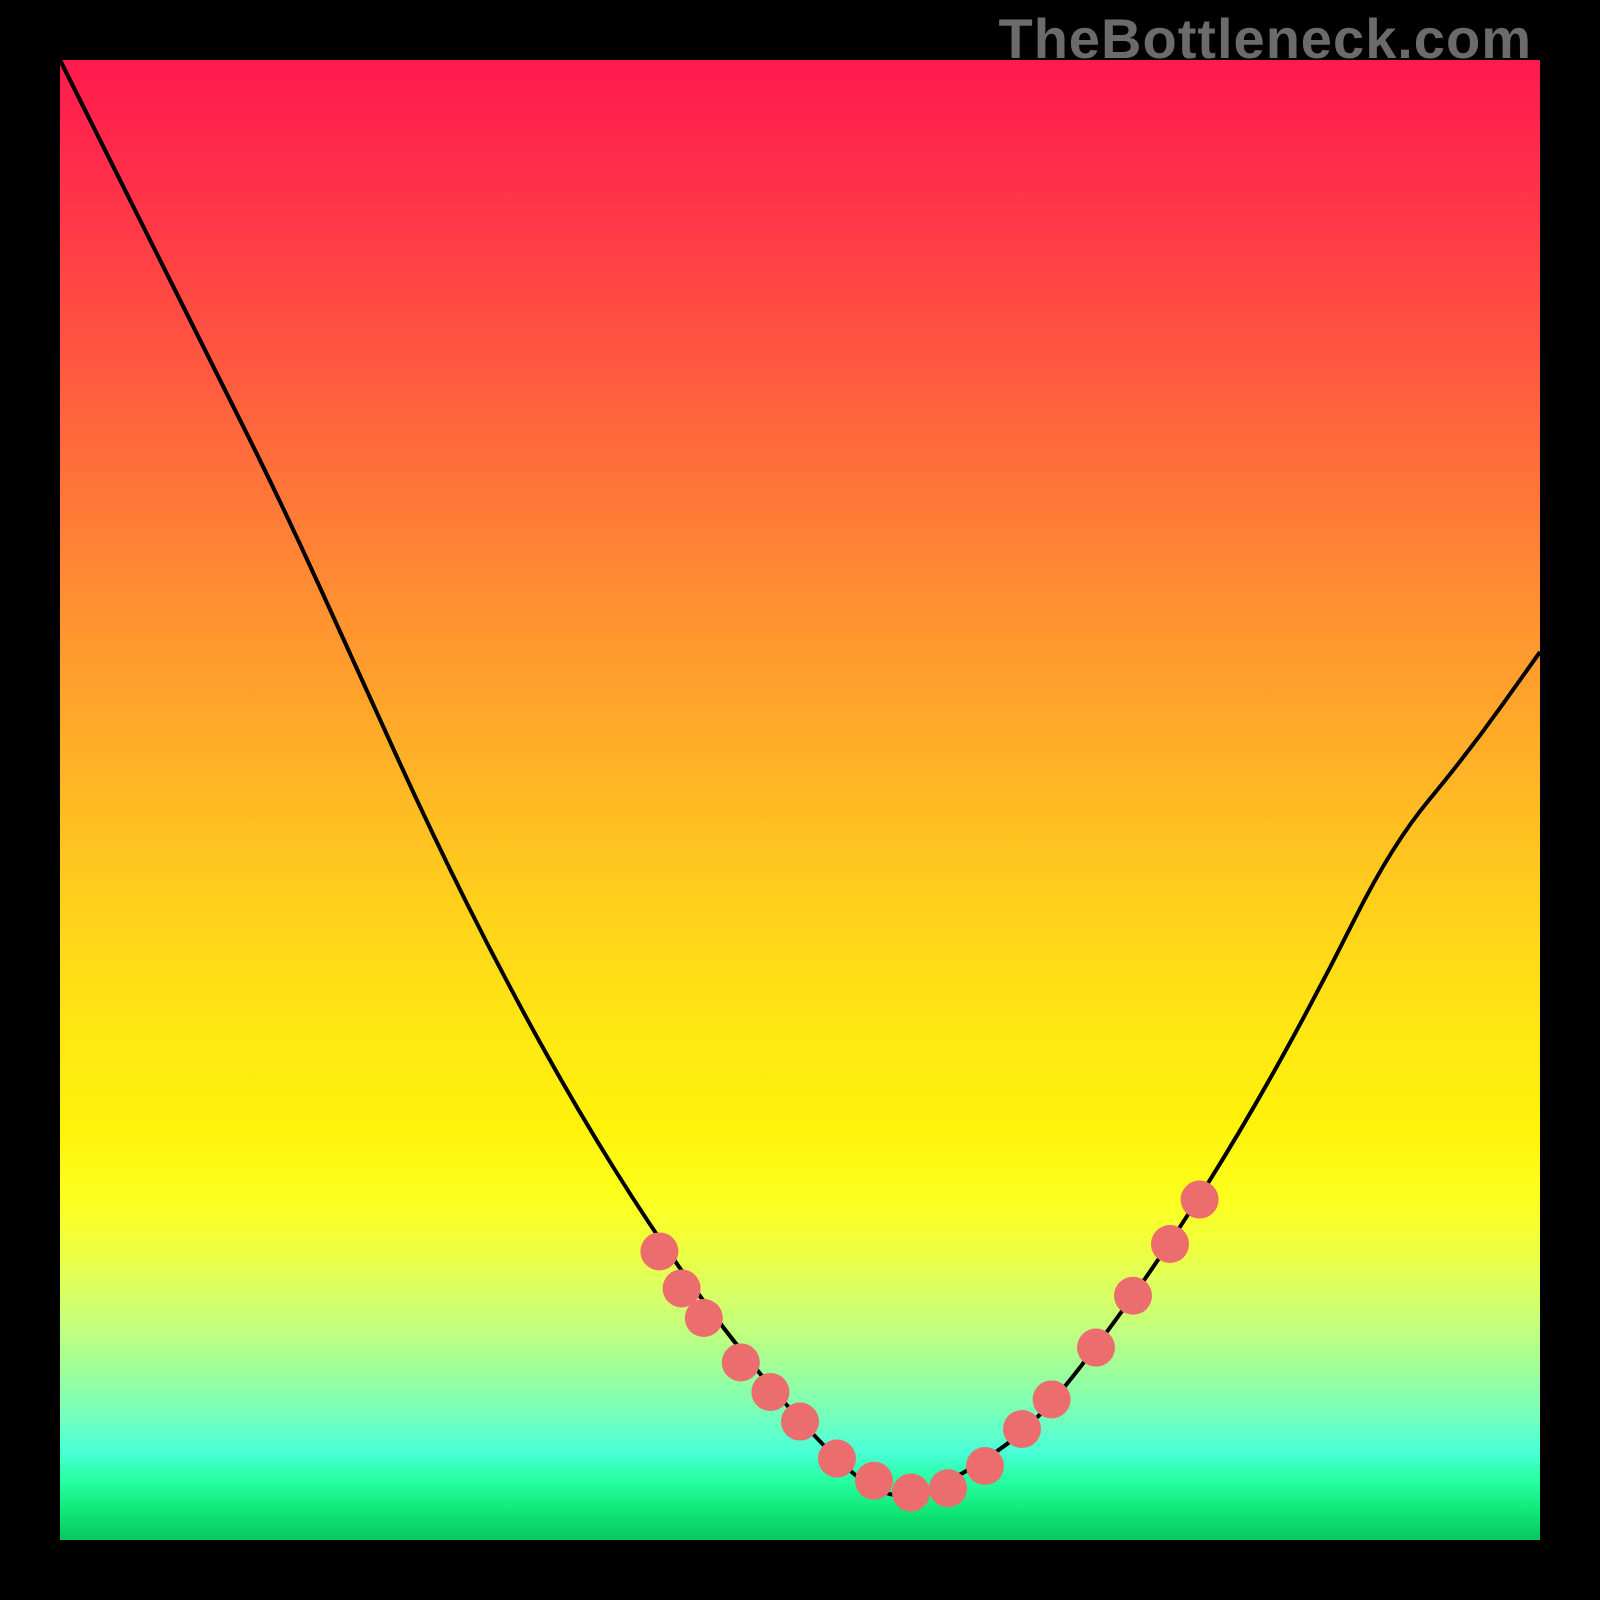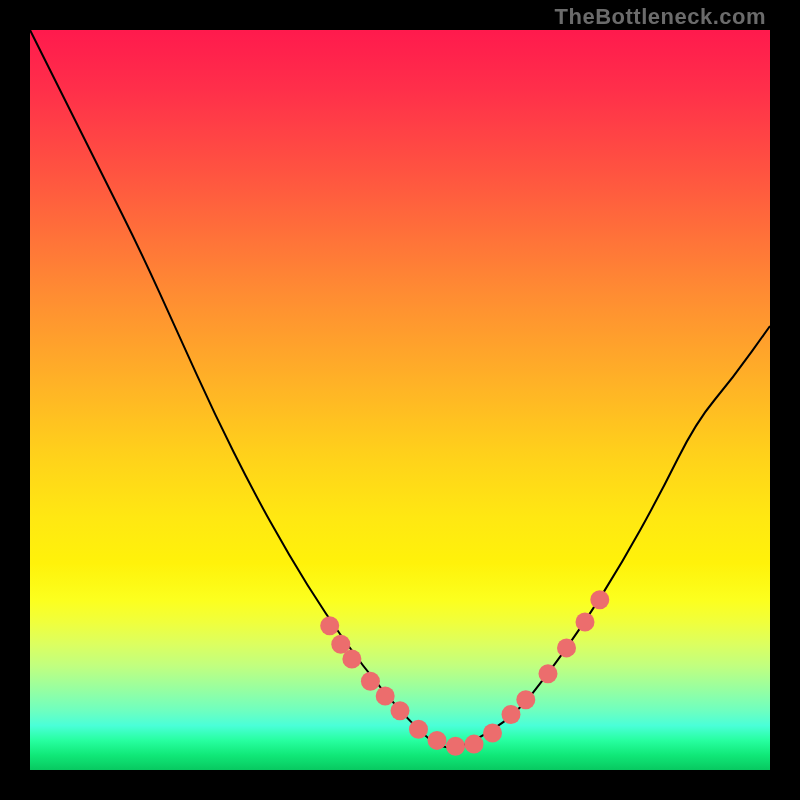--- a/index.html
+++ b/index.html
@@ -41,21 +41,21 @@
       #27ffa0 96%,
       #10e878 98%,
       #08c860 100%
     );
   }
   .watermark {
     position: absolute;
     top: 4px;
     right: 34px;
     font-family: Arial, Helvetica, sans-serif;
-    font-size: 22px;
+    font-size: 28px;
     font-weight: 600;
     color: #6b6b6b;
     letter-spacing: 0.5px;
     user-select: none;
   }
   svg.curve {
     position: absolute;
     left: 0;
     top: 0;
     width: 740px;

